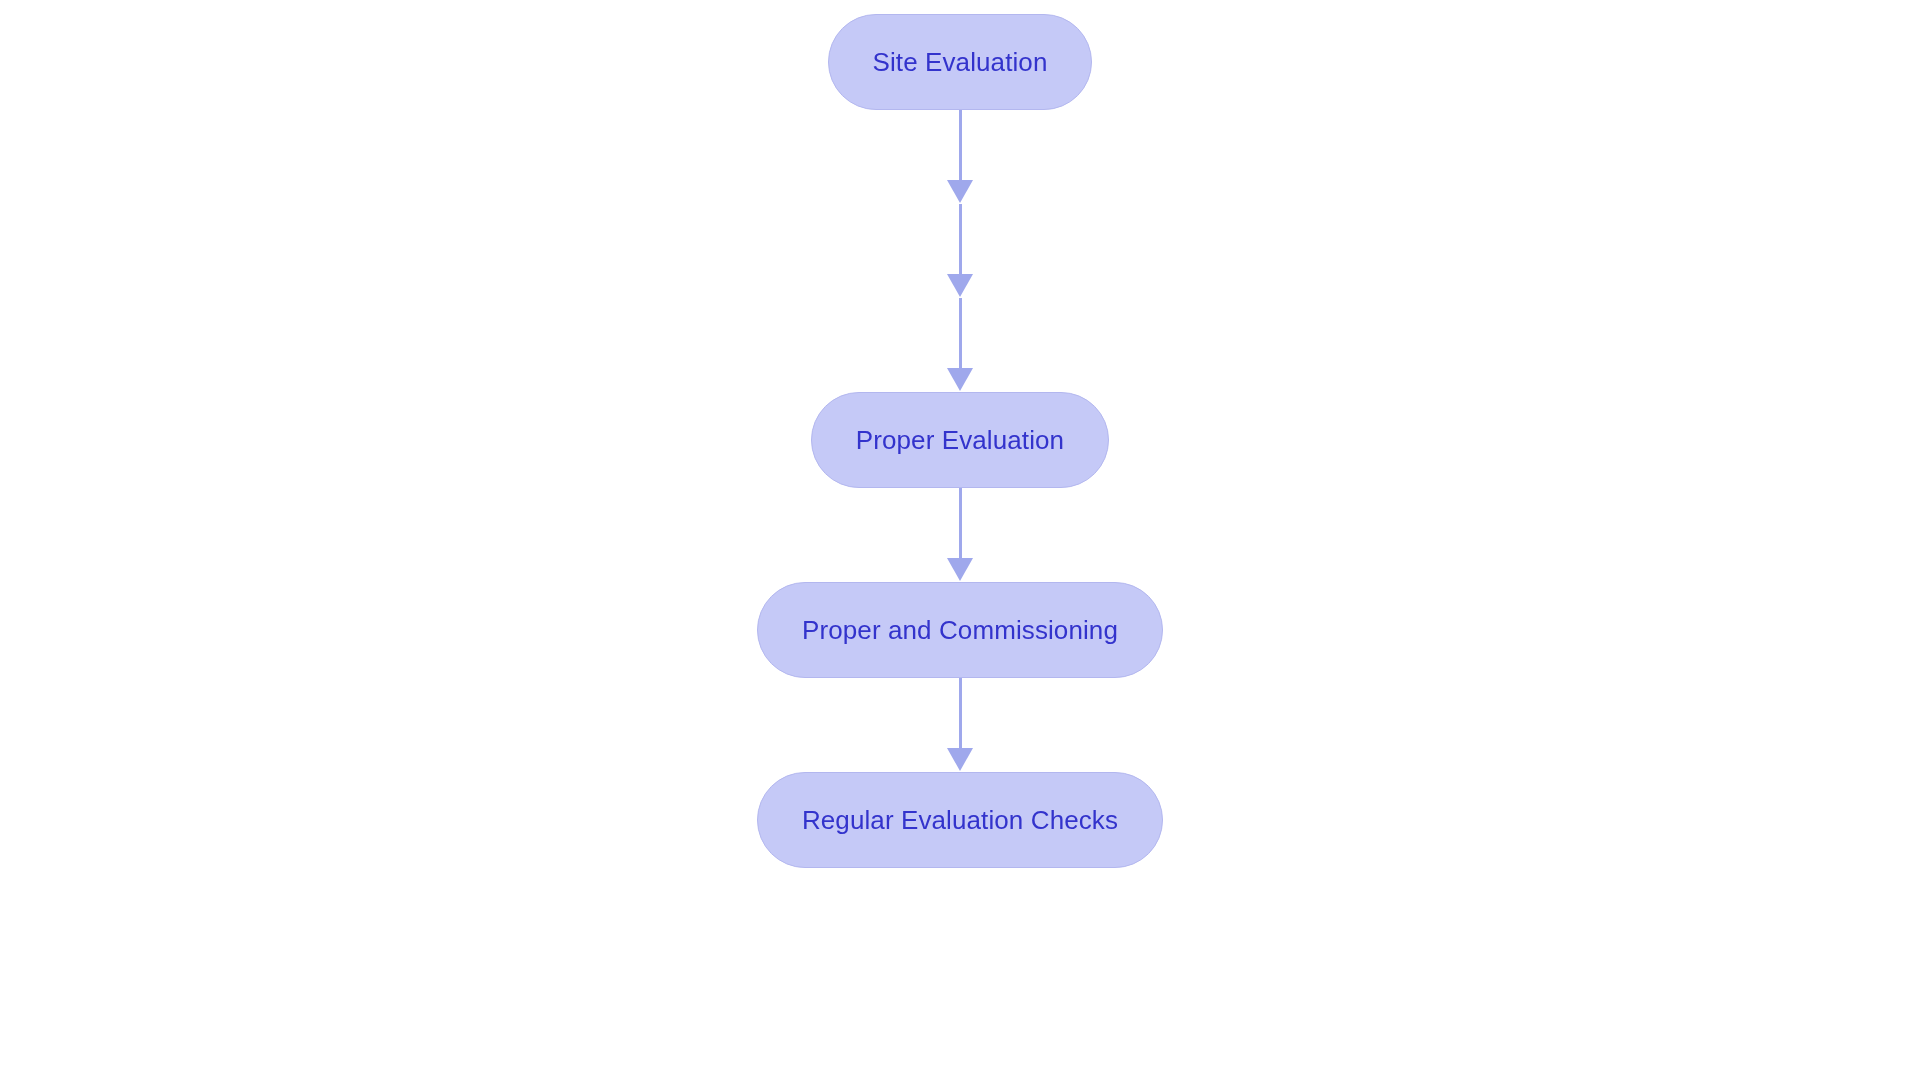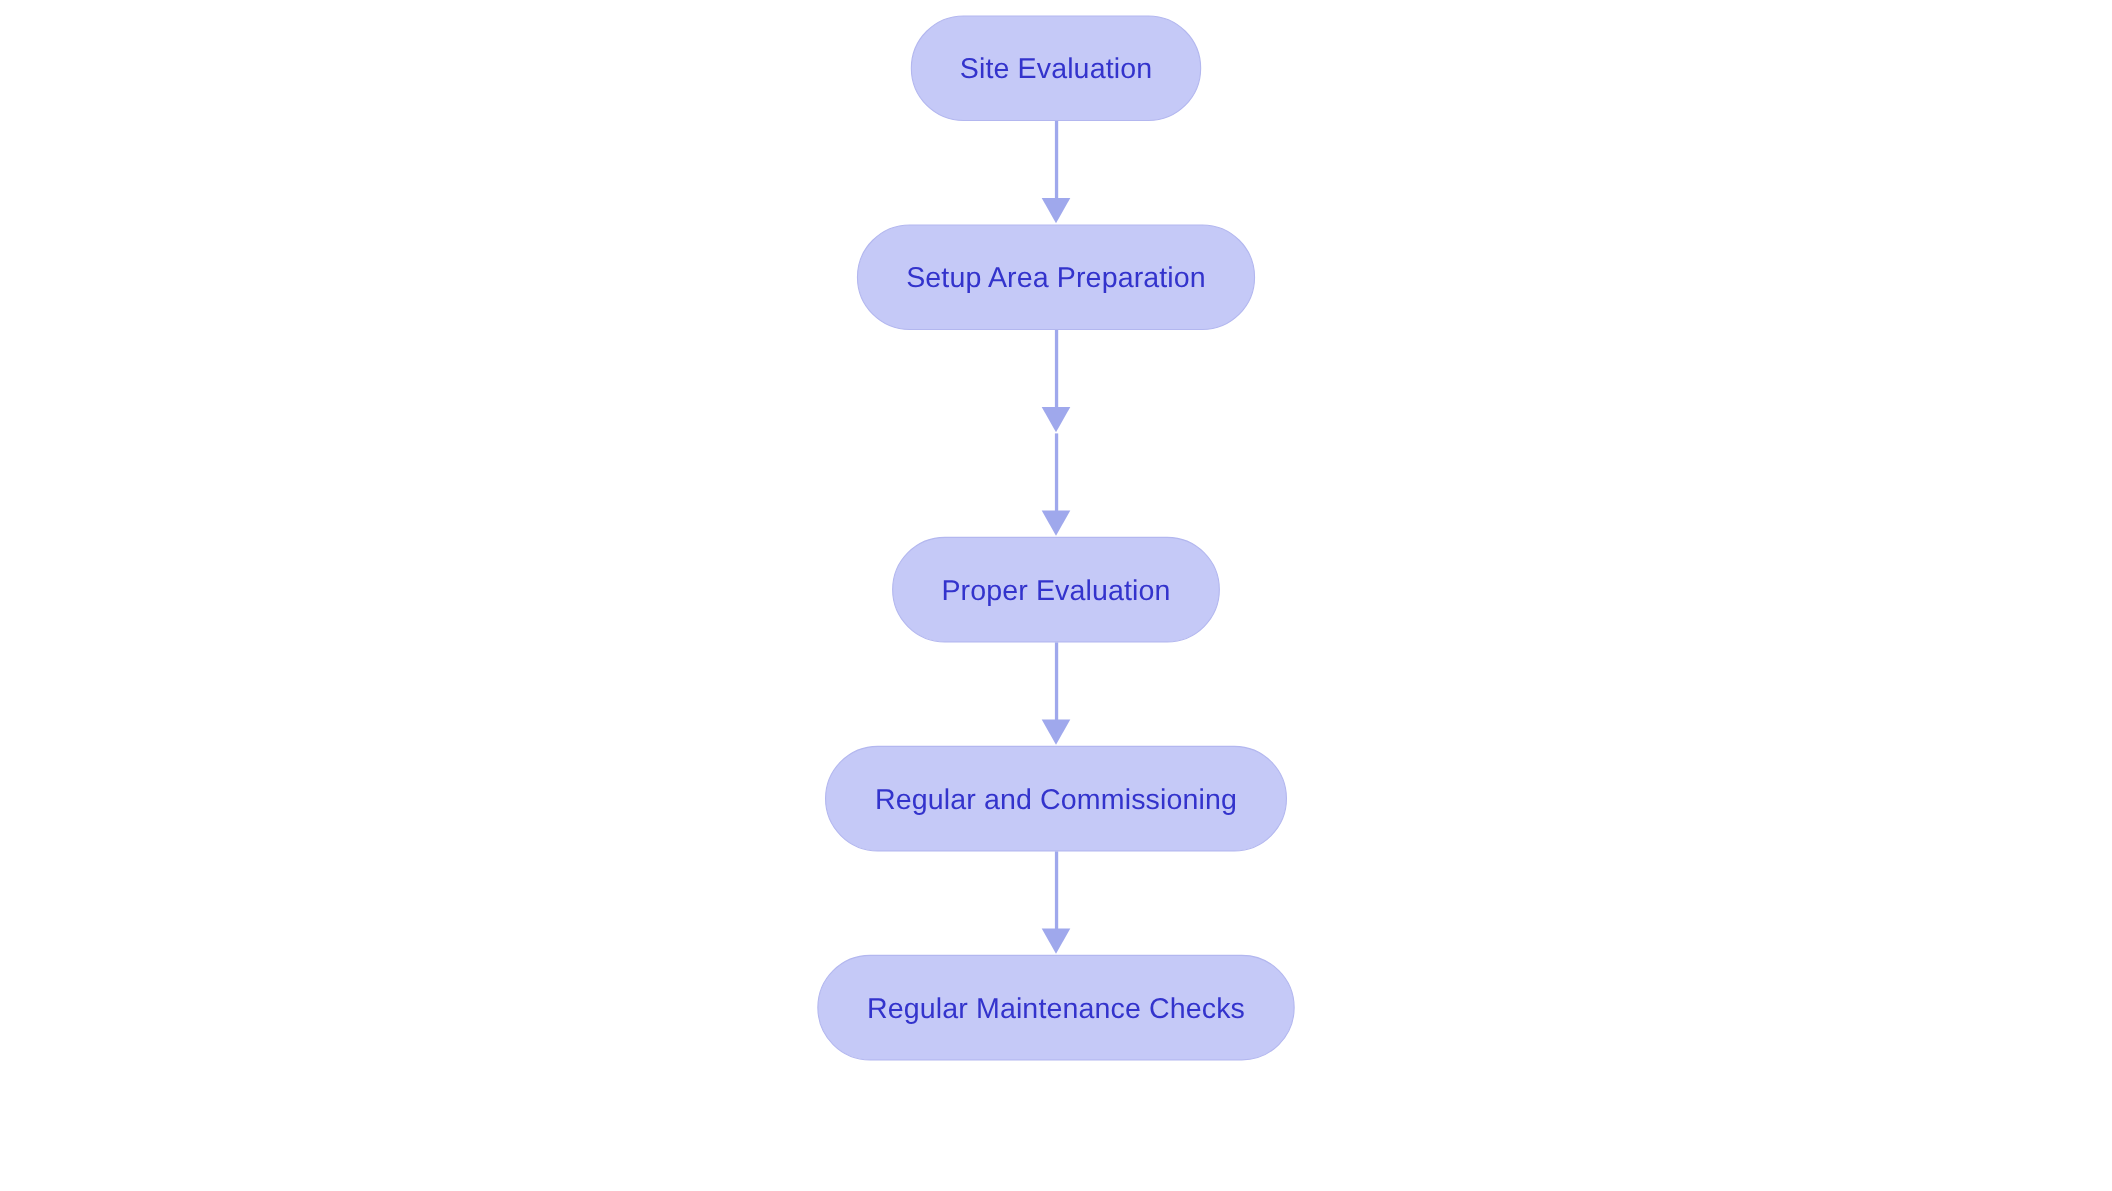--- a/index.html
+++ b/index.html
@@ -90,23 +90,20 @@
 
     <div class="node">
       <span>Site Evaluation</span>
     </div>
 
     <div class="connector">
       <div class="stem"></div>
       <div class="head"></div>
     </div>
 
-    <div class="node">
-      <span>Setup Area Preparation</span>
-    </div>
 
     <div class="connector">
       <div class="stem"></div>
       <div class="head"></div>
     </div>
 
 
     <div class="connector">
       <div class="stem"></div>
       <div class="head"></div>
@@ -115,26 +112,26 @@
     <div class="node">
       <span>Proper Evaluation</span>
     </div>
 
     <div class="connector">
       <div class="stem"></div>
       <div class="head"></div>
     </div>
 
     <div class="node">
-      <span>Regular and Commissioning</span>
+      <span>Proper and Commissioning</span>
     </div>
 
     <div class="connector">
       <div class="stem"></div>
       <div class="head"></div>
     </div>
 
     <div class="node">
-      <span>Regular Maintenance Checks</span>
+      <span>Regular Evaluation Checks</span>
     </div>
 
   </div>
 </div>
 
 </body></html>

